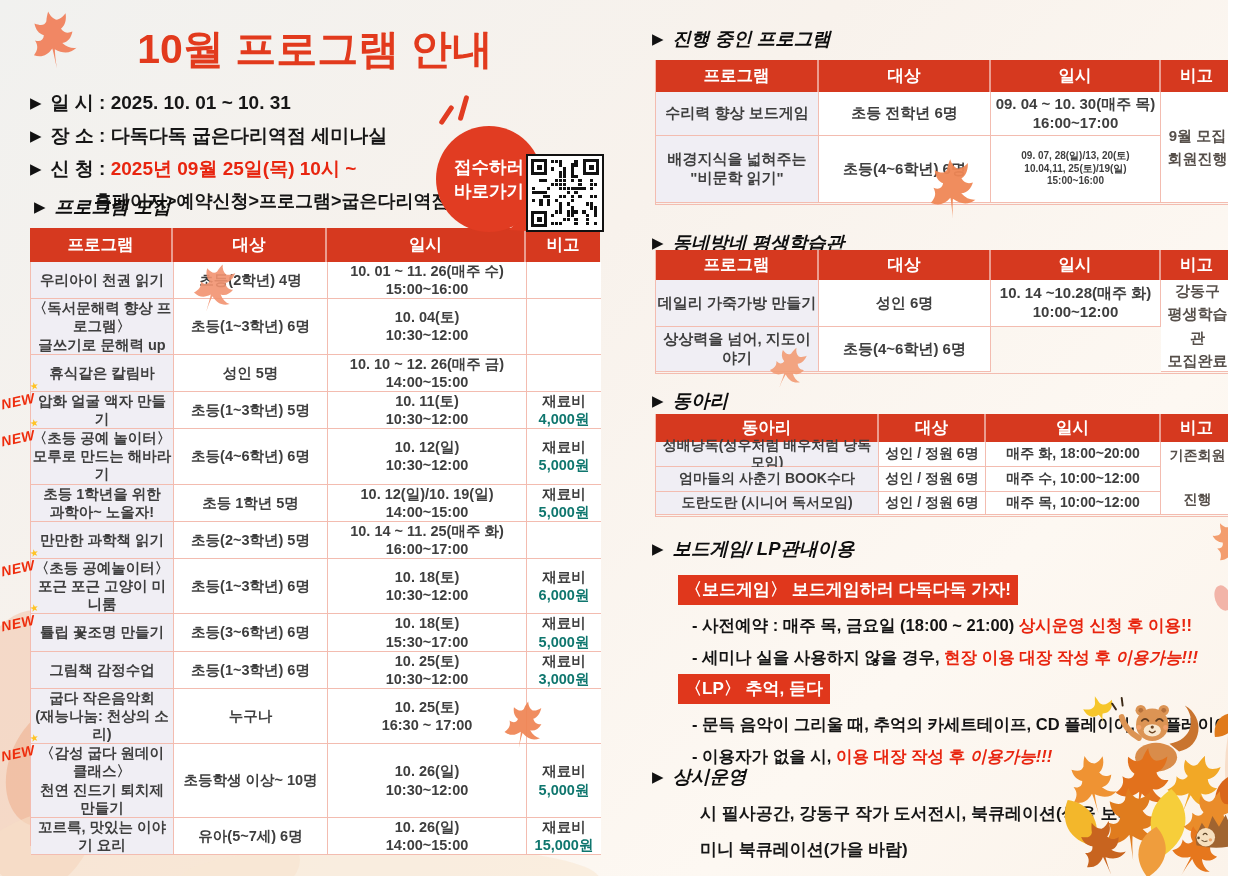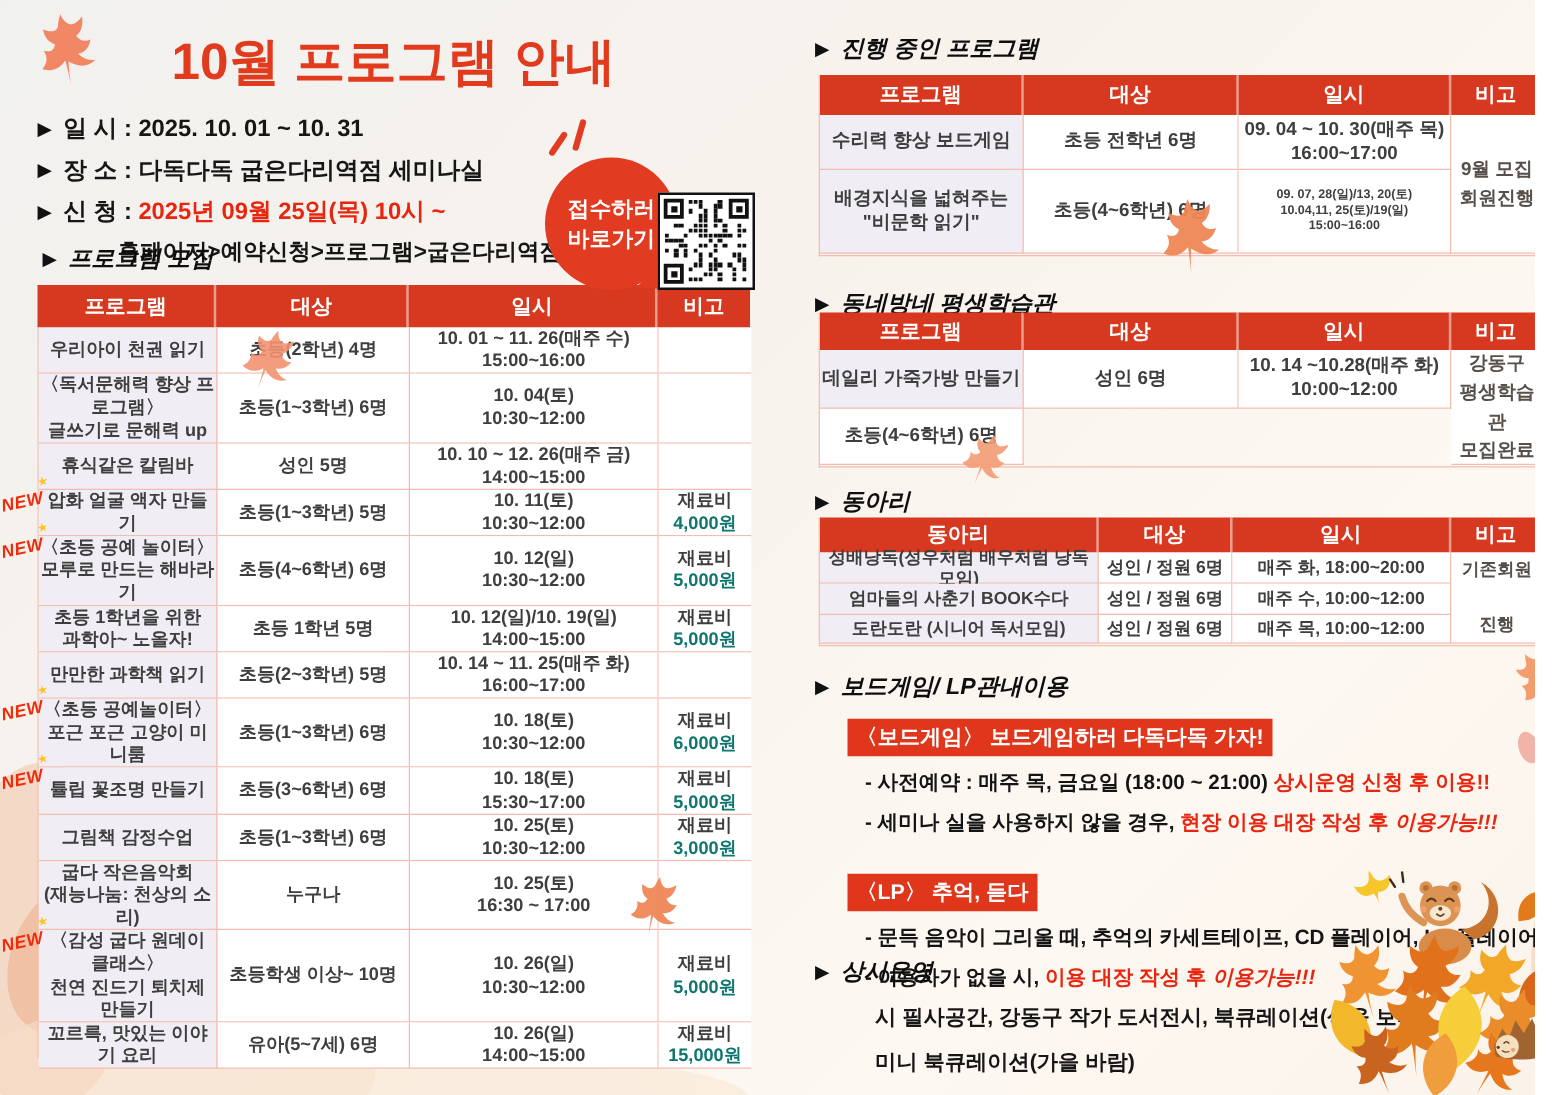--- a/index.html
+++ b/index.html
@@ -57,21 +57,21 @@
   .club{left:655px;top:414px;width:580px;height:103px;
     grid-template-columns:223px 107px 175px 73px;grid-template-rows:28px 25px 25px 23px;font-size:14px;}
   .mnote{grid-column:4;color:#564f4a;line-height:1.55;}
   
   .board{left:652px;top:536px;width:600px;}
   .hl{display:inline-block;background:#e0371c;color:#fff;font-weight:800;font-size:17px;
     padding:3px 7px 4px;margin-left:26px;}
   .bline{margin:10px 0 0 40px;font-size:16.5px;font-weight:700;color:#141414;white-space:nowrap;}
   .bred{color:#e8250f;}
   .bredi{color:#e8250f;font-style:italic;}
-  .mt14{margin-top:14px;}.mt12{margin-top:30px;}
+  .mt14{margin-top:14px;}.mt12{margin-top:5px;}
   .always{left:652px;top:764px;width:560px;}
   .aline{margin:13px 0 0 48px;font-size:17px;font-weight:700;white-space:nowrap;}
   
   .deco{pointer-events:none;}
   .blob{position:absolute;border-radius:50%;}
   .pile{left:1058px;top:688px;width:194px;height:188px;z-index:3;}
   .pile svg{position:absolute;}
 </style>
 </head>
 <body>
@@ -418,20 +418,21 @@
     <div class="th thead" style="background:#d6391f">대상</div>
     <div class="th thead" style="background:#d6391f">일시</div>
     <div class="th thead" style="background:#d6391f">비고</div>
     <div class="cell clast mnote" style="grid-row:2 / span 2;">강동구
 평생학습관
 모집완료</div>
     <div class="cell cname">데일리 가죽가방 만들기</div>
     <div class="cell">성인 6명</div>
     <div class="cell">10. 14 ~10.28(매주 화)
 10:00~12:00</div>
+    <div class="cell cname">상상력을 넘어, 지도이야기</div>
     <div class="cell">초등(4~6학년) 6명</div>
   </div>
 
   <div class="abs sect-heading" style="left:652px;top:388px;"><span class="bullet">▶</span><span>동아리</span></div>
   <div class="abs rt club">
     <div class="th thead" style="background:#d6391f">동아리</div>
     <div class="th thead" style="background:#d6391f">대상</div>
     <div class="th thead" style="background:#d6391f">일시</div>
     <div class="th thead" style="background:#d6391f">비고</div>
     <div class="cell clast mnote" style="grid-row:2 / span 3;">기존회원

